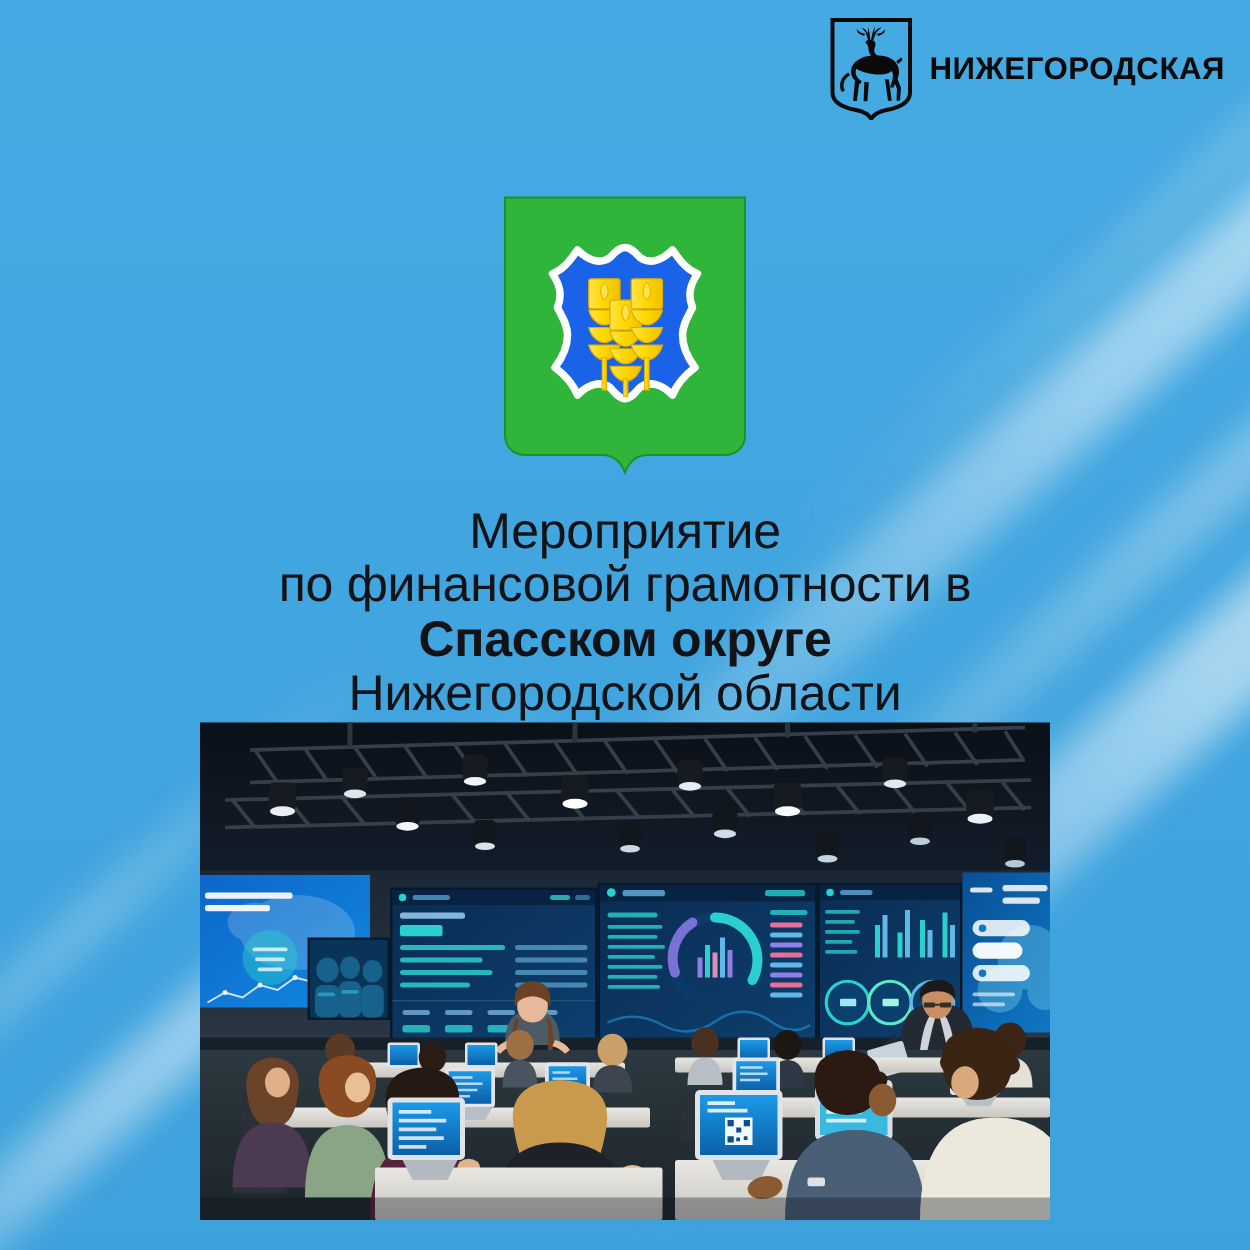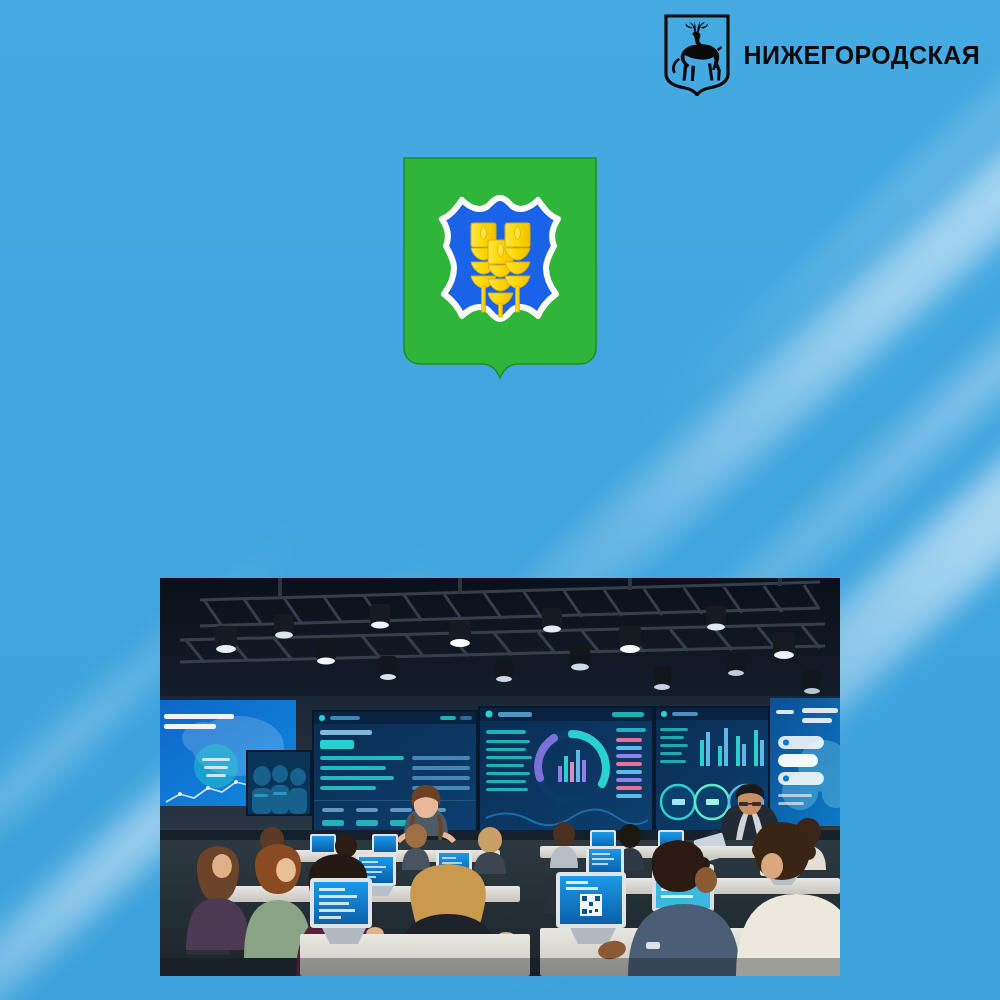--- a/index.html
+++ b/index.html
@@ -191,20 +191,26 @@
         <rect x="105" y="67" width="25" height="24" rx="2" fill="url(#wheatGrad)" stroke="#e0ae00" stroke-width="1"></rect>
         <path d="M117.5 70 c4 4 4 10 0 14 c-4 -4 -4 -10 0 -14z" fill="#ffe34d" stroke="#e0ae00" stroke-width="0.8"></path>
         <path d="M105 92 c2 8 8 12 12.5 12 c4.5 0 10.5 -4 12.5 -12 z" fill="url(#wheatGrad)" stroke="#e0ae00" stroke-width="0.9"></path>
         <path d="M105 106 c2 8 8 12 12.5 12 c4.5 0 10.5 -4 12.5 -12 z" fill="url(#wheatGrad)" stroke="#e0ae00" stroke-width="0.9"></path>
         <path d="M105 120 c2 8 8 12 12.5 12 c4.5 0 10.5 -4 12.5 -12 z" fill="url(#wheatGrad)" stroke="#e0ae00" stroke-width="0.9"></path>
         <rect x="115.7" y="130" width="3.6" height="26" fill="url(#wheatGrad)" stroke="#e0ae00" stroke-width="0.8"></rect>
       </g>
     </svg>
   </div>
 
+  <div class="headline">
+    <span class="ln">Мероприятие</span>
+    <span class="ln">по финансовой грамотности в</span>
+    <span class="ln bold">Спасском округе</span>
+    <span class="ln">Нижегородской области</span>
+  </div>
 
   <div class="photo">
     <svg viewBox="0 0 680 398" xmlns="http://www.w3.org/2000/svg" preserveAspectRatio="none">
       <defs>
         <linearGradient id="ceil" x1="0" y1="0" x2="0" y2="1">
           <stop offset="0%" stop-color="#0a1018"></stop>
           <stop offset="100%" stop-color="#141e2c"></stop>
         </linearGradient>
         <linearGradient id="wall" x1="0" y1="0" x2="0" y2="1">
           <stop offset="0%" stop-color="#1b2734"></stop>

